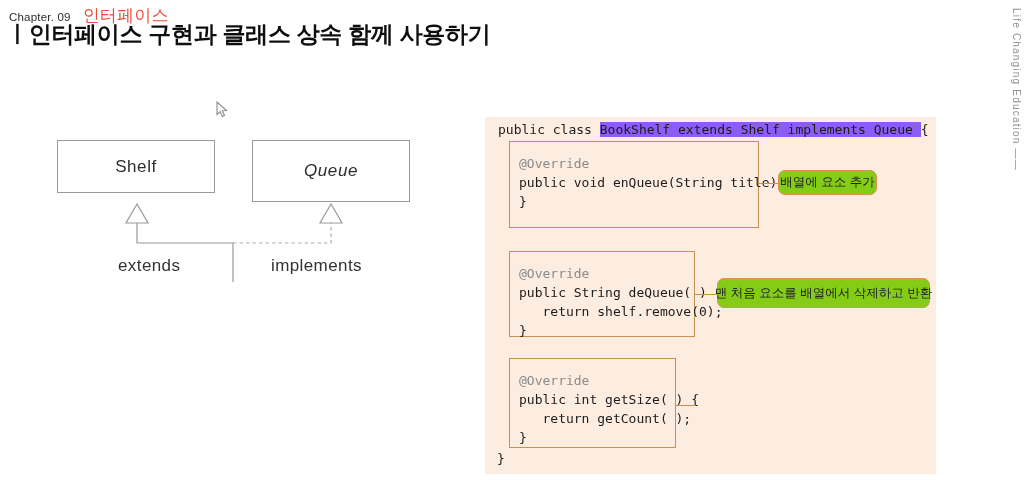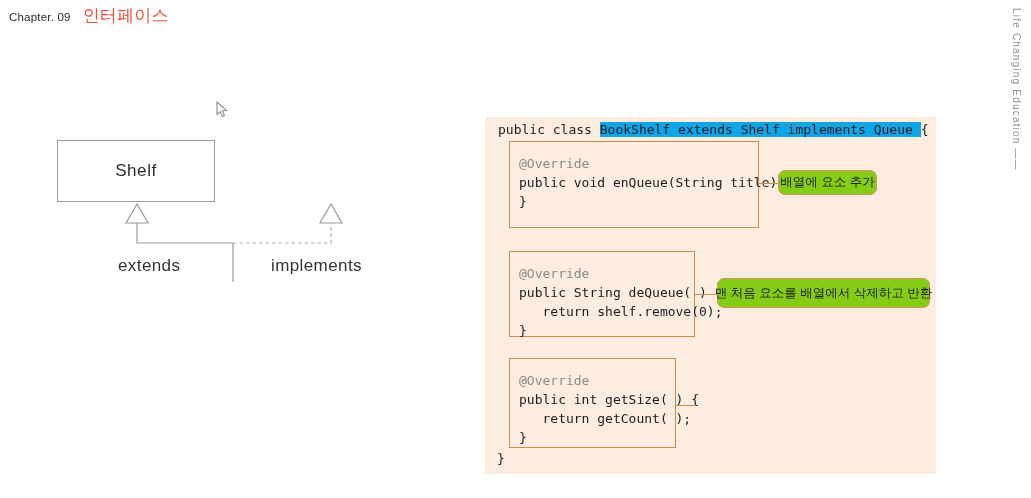--- a/index.html
+++ b/index.html
@@ -34,21 +34,21 @@
   }
 
   
   .diagram { position: absolute; left: 40px; top: 95px; width: 430px; height: 280px; }
   .diagram svg.wires { position: absolute; left: 0; top: 0; }
   .uml-box {
     position: absolute; background: #ffffff; border: 1px solid #9a9a9a;
     display: flex; align-items: center; justify-content: center;
     font-size: 17px; color: #2d2d2d; letter-spacing: 0.6px;
   }
-  .uml-box.shelf    { left: 17px;  top: 45px;  width: 158px; height: 62px; }
+  .uml-box.shelf    { left: 17px;  top: 45px;  width: 158px; height: 53px; }
   .uml-box.queue    { left: 212px; top: 45px;  width: 158px; height: 62px; font-style: italic; }
   .uml-box.bookshelf{ left: 108px; top: 187px; width: 170px; height: 63px; }
   .rel-label {
     position: absolute; font-size: 17px; color: #333333; letter-spacing: 0.4px;
     white-space: nowrap;
   }
   .rel-label.extends    { left: 78px;  top: 161px; }
   .rel-label.implements { left: 231px; top: 161px; }
   .cursor { position: absolute; left: 175px; top: 6px; }
 
@@ -56,21 +56,21 @@
   .code-panel {
     position: absolute; left: 485px; top: 117px; width: 451px; height: 357px;
     background: #fdece0;
     font-family: "DejaVu Sans Mono", "Liberation Mono", monospace;
     font-size: 13px; color: #1c1c1c;
   }
   .class-line {
     position: absolute; left: 13px; top: 4px;
     white-space: pre; line-height: 17px;
   }
-  .class-line .hl { background: #0ea5e9; }
+  .class-line .hl { background: #8b5cf6; }
   .code-block {
     position: absolute; border: 1px solid #c98f51;
     padding: 12px 0 0 9px;
   }
   .code-block .cl { white-space: pre; line-height: 19px; }
   .code-block .cl:first-child { color: #8a8a8a; }
   .code-block.b1 { left: 24px; top: 24px;  width: 250px; height: 87px; }
   .code-block.b2 { left: 24px; top: 134px; width: 186px; height: 86px; }
   .code-block.b3 { left: 24px; top: 241px; width: 167px; height: 90px; }
   .connector {
@@ -94,35 +94,39 @@
   }
 </style>
 </head>
 <body>
 
 <div class="page">
 
   <div class="chapter-line">
     <span>Chapter. 09</span><span class="topic">인터페이스</span>
   </div>
+  <h1 class="page-title">ㅣ인터페이스 구현과 클래스 상속 함께 사용하기</h1>
 
   <div class="branding">Life Changing Education ——</div>
 
   <div class="diagram">
     <svg class="wires" width="430" height="280" viewBox="0 0 430 280">
 
       <polyline points="97,128 97,148 193,148 193,187" fill="none" stroke="#9a9a9a" stroke-width="1.2"></polyline>
 
       <polyline points="193,148 291,148 291,128" fill="none" stroke="#adadad" stroke-width="1.2" stroke-dasharray="3.5,3"></polyline>
 
       <polygon points="97,109 86,128 108,128" fill="#ffffff" stroke="#9a9a9a" stroke-width="1.2"></polygon>
       <polygon points="291,109 280,128 302,128" fill="#ffffff" stroke="#9a9a9a" stroke-width="1.2"></polygon>
     </svg>
     <div class="uml-box shelf">
       <span>Shelf</span>
+    </div>
+    <div class="uml-box queue">
+      <span>Queue</span>
     </div>
     <div class="rel-label extends">extends</div>
     <div class="rel-label implements">implements</div>
     <svg class="cursor" width="13" height="17" viewBox="0 0 13 17">
       <path d="M2 1 L2 13.5 L5.2 10.6 L7.4 15.6 L9.5 14.6 L7.3 9.8 L11.5 9.6 Z" fill="#fcfcfc" stroke="#8c8c8c" stroke-width="1.1"></path>
     </svg>
   </div>
 
   <div class="code-panel">
 

